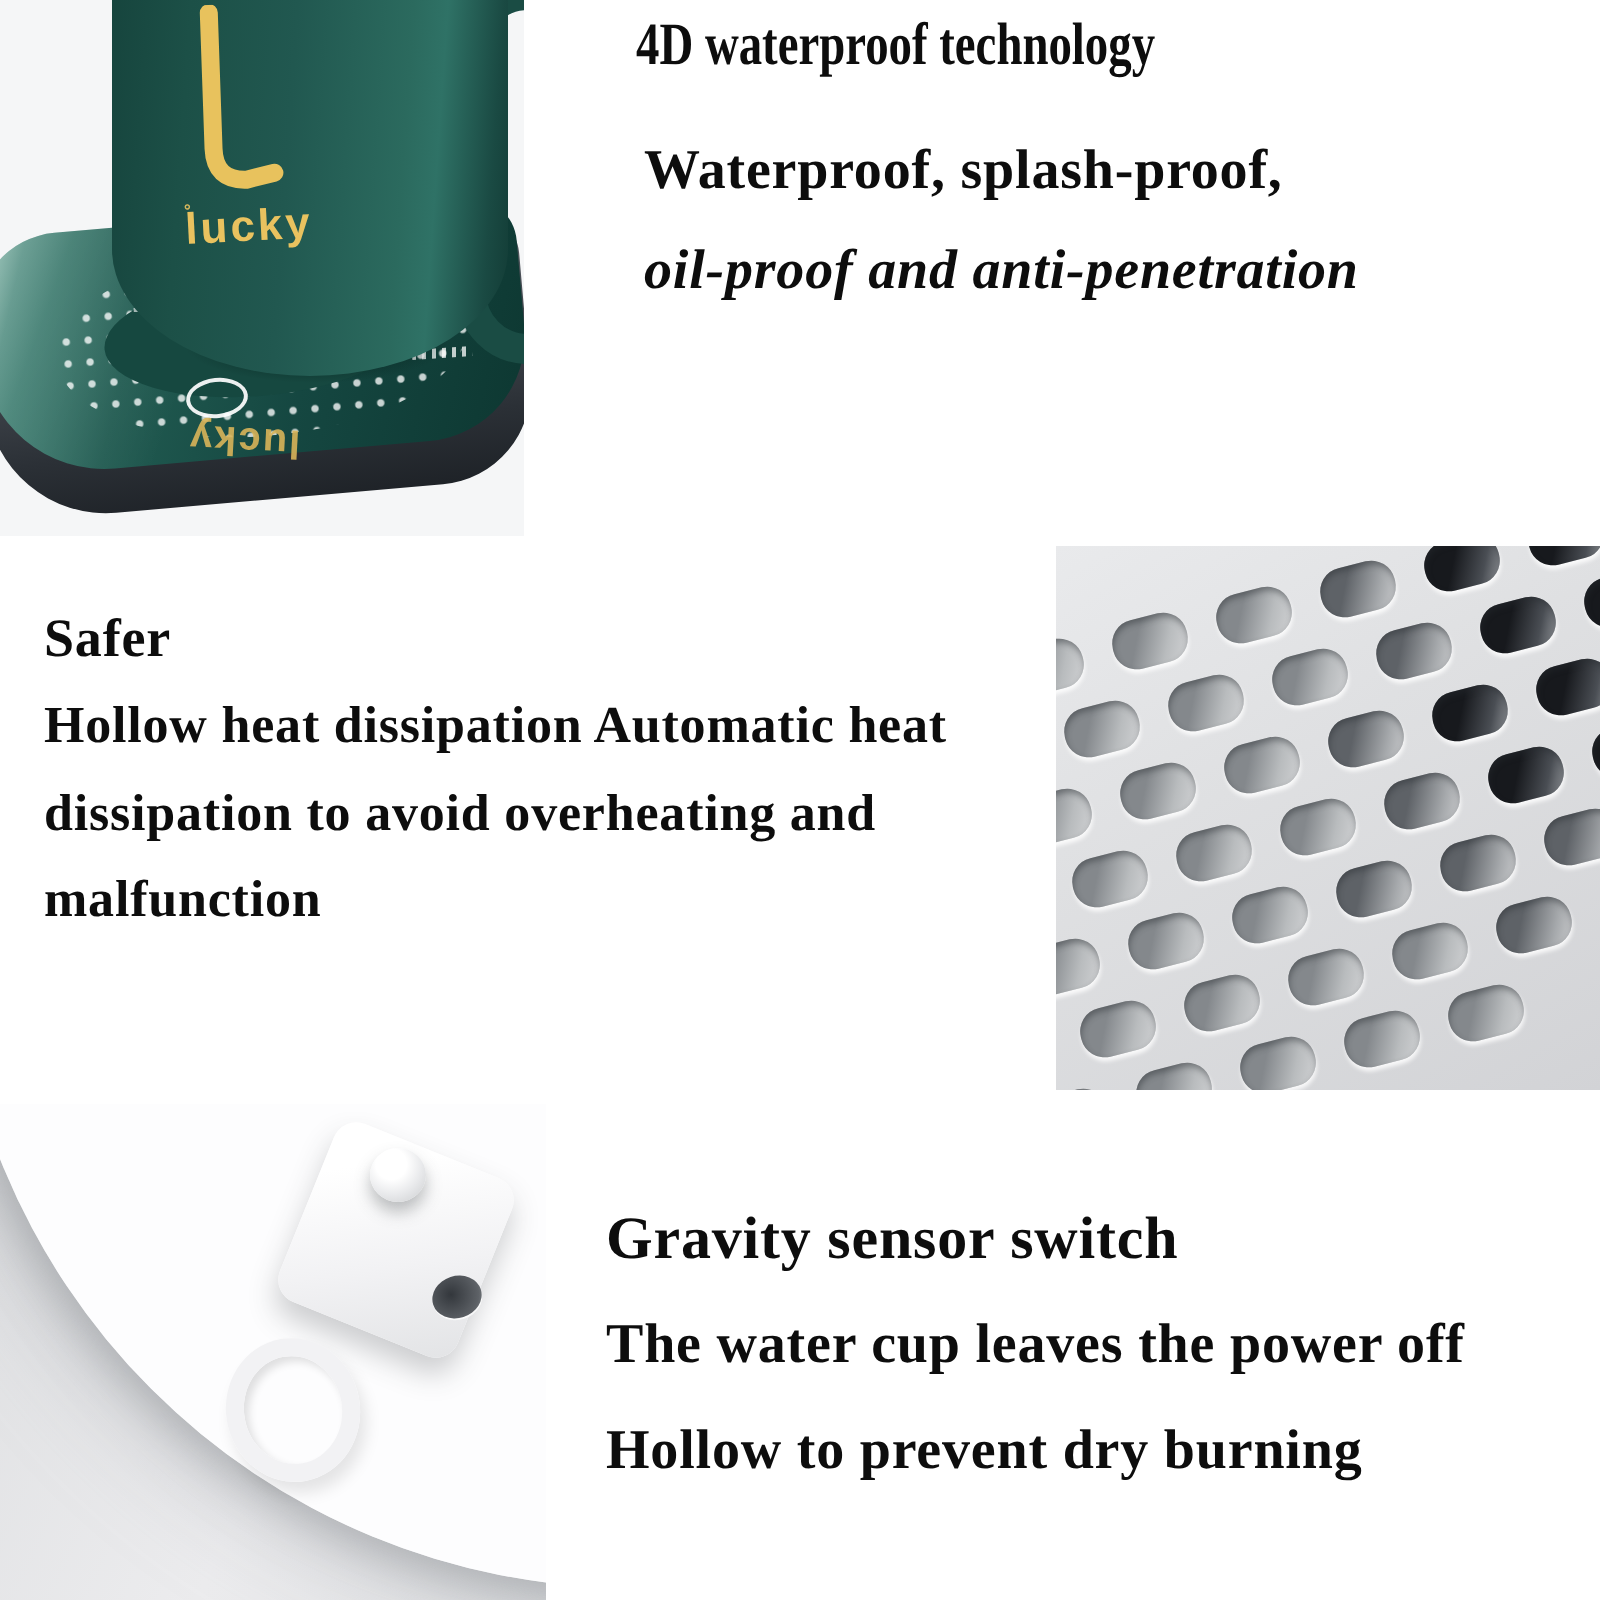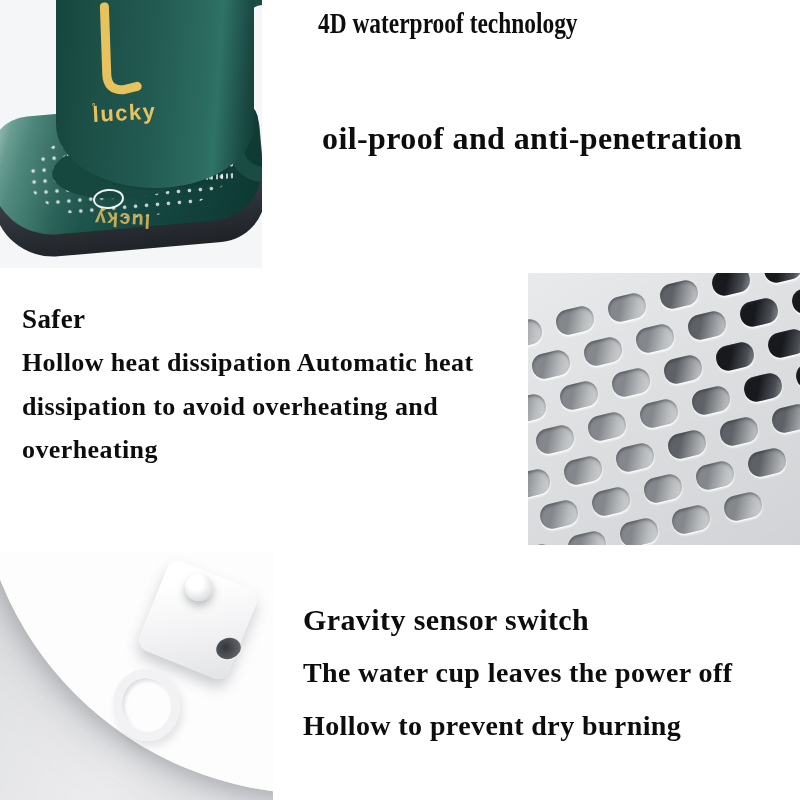--- a/index.html
+++ b/index.html
@@ -7,21 +7,21 @@
     position:relative; width:800px; height:800px; overflow:hidden;
     background:#ffffff; font-family:"Liberation Serif", serif;
   }
   
   .t {
     position:absolute; margin:0; font-weight:700; color:#0d0d0d;
     white-space:nowrap; line-height:1.1; letter-spacing:0.4px;
   }
   .tb-top-title  { left:318px; top:6px;  font-size:30px; transform:scaleX(.78); transform-origin:0 0; letter-spacing:0; }
   .tb-top-l1     { left:322px; top:71px;  font-size:28px; }
-  .tb-top-l2     { left:322px; top:121px; font-size:32px; }
+  .tb-top-l2     { left:322px; top:121px; font-size:28px;font-style:italic; }
   .tb-mid-title  { left:22px;  top:305px; font-size:27px; }
   .tb-mid-l1     { left:22px;  top:349px; font-size:26px; }
   .tb-mid-l2     { left:22px;  top:393px; font-size:26px; }
   .tb-mid-l3     { left:22px;  top:436px; font-size:26px; }
   .tb-bot-title  { left:303px; top:603px; font-size:30px; }
   .tb-bot-l1     { left:303px; top:658px; font-size:28px; }
   .tb-bot-l2     { left:303px; top:711px; font-size:28px; }
 
   
   .photo { position:absolute; overflow:hidden; margin:0; }
@@ -143,26 +143,27 @@
         <path d="M14 4 L14 72 Q14 88 30 88 L44 85" fill="none" stroke="#e8c25d" stroke-width="9" stroke-linecap="round"></path>
       </svg>
       <div class="mug-brand">
         <span>lucky</span>
           <sup>˚</sup>
       </div>
     </div>
   </figure>
 
   <h2 class="t tb-top-title">4D waterproof technology</h2>
+  <p class="t tb-top-l1">Waterproof, splash-proof,</p>
   <p class="t tb-top-l2">oil-proof and anti-penetration</p>
 
   <h2 class="t tb-mid-title">Safer</h2>
   <p class="t tb-mid-l1">Hollow heat dissipation Automatic heat</p>
   <p class="t tb-mid-l2">dissipation to avoid overheating and</p>
-  <p class="t tb-mid-l3">overheating</p>
+  <p class="t tb-mid-l3">malfunction</p>
 
   <figure class="photo photo-vents">
     <div style="position:absolute; inset:0;">
         <div class="vent-hole" style="left: -24px; top: 48px;"></div>
         <div class="vent-hole" style="left: 28px; top: 35px;"></div>
         <div class="vent-hole" style="left: 80px; top: 22px;"></div>
         <div class="vent-hole dim" style="left: 132px; top: 9px;"></div>
         <div class="vent-hole dark" style="left: 184px; top: -4px;"></div>
         <div class="vent-hole dark" style="left: 236px; top: -17px;"></div>
         <div class="vent-hole" style="left: 4px; top: 79px;"></div>

